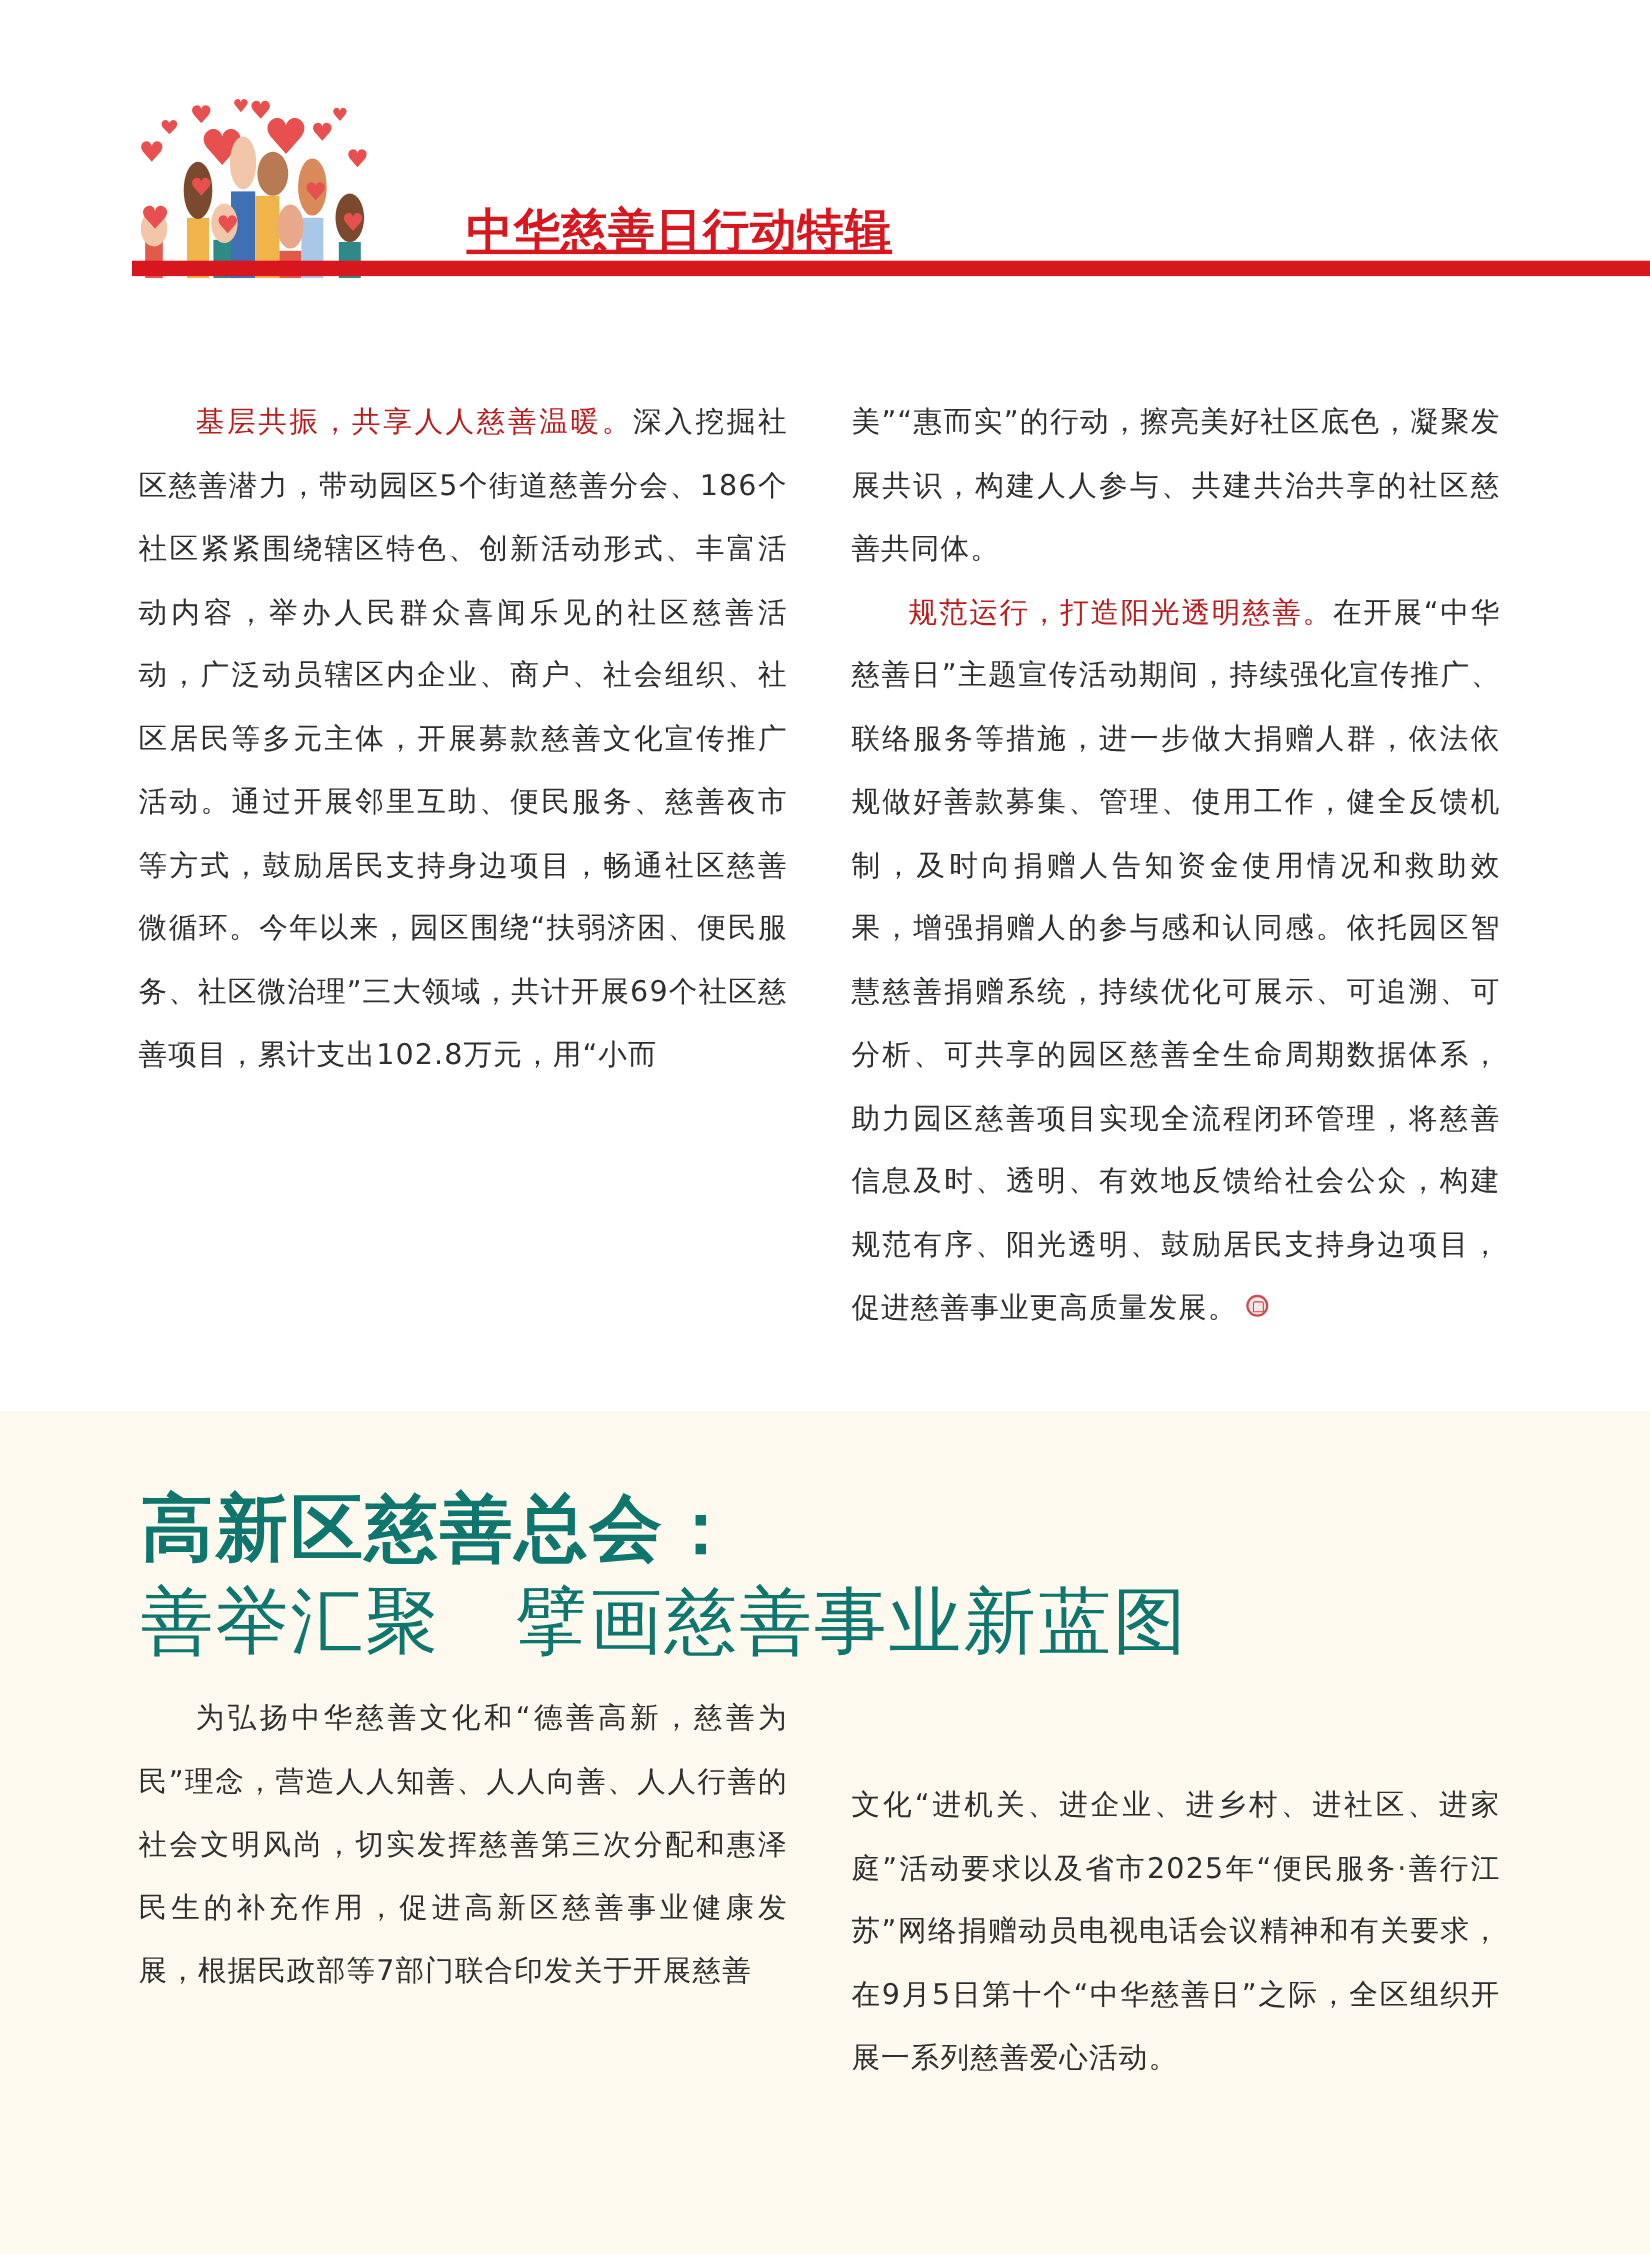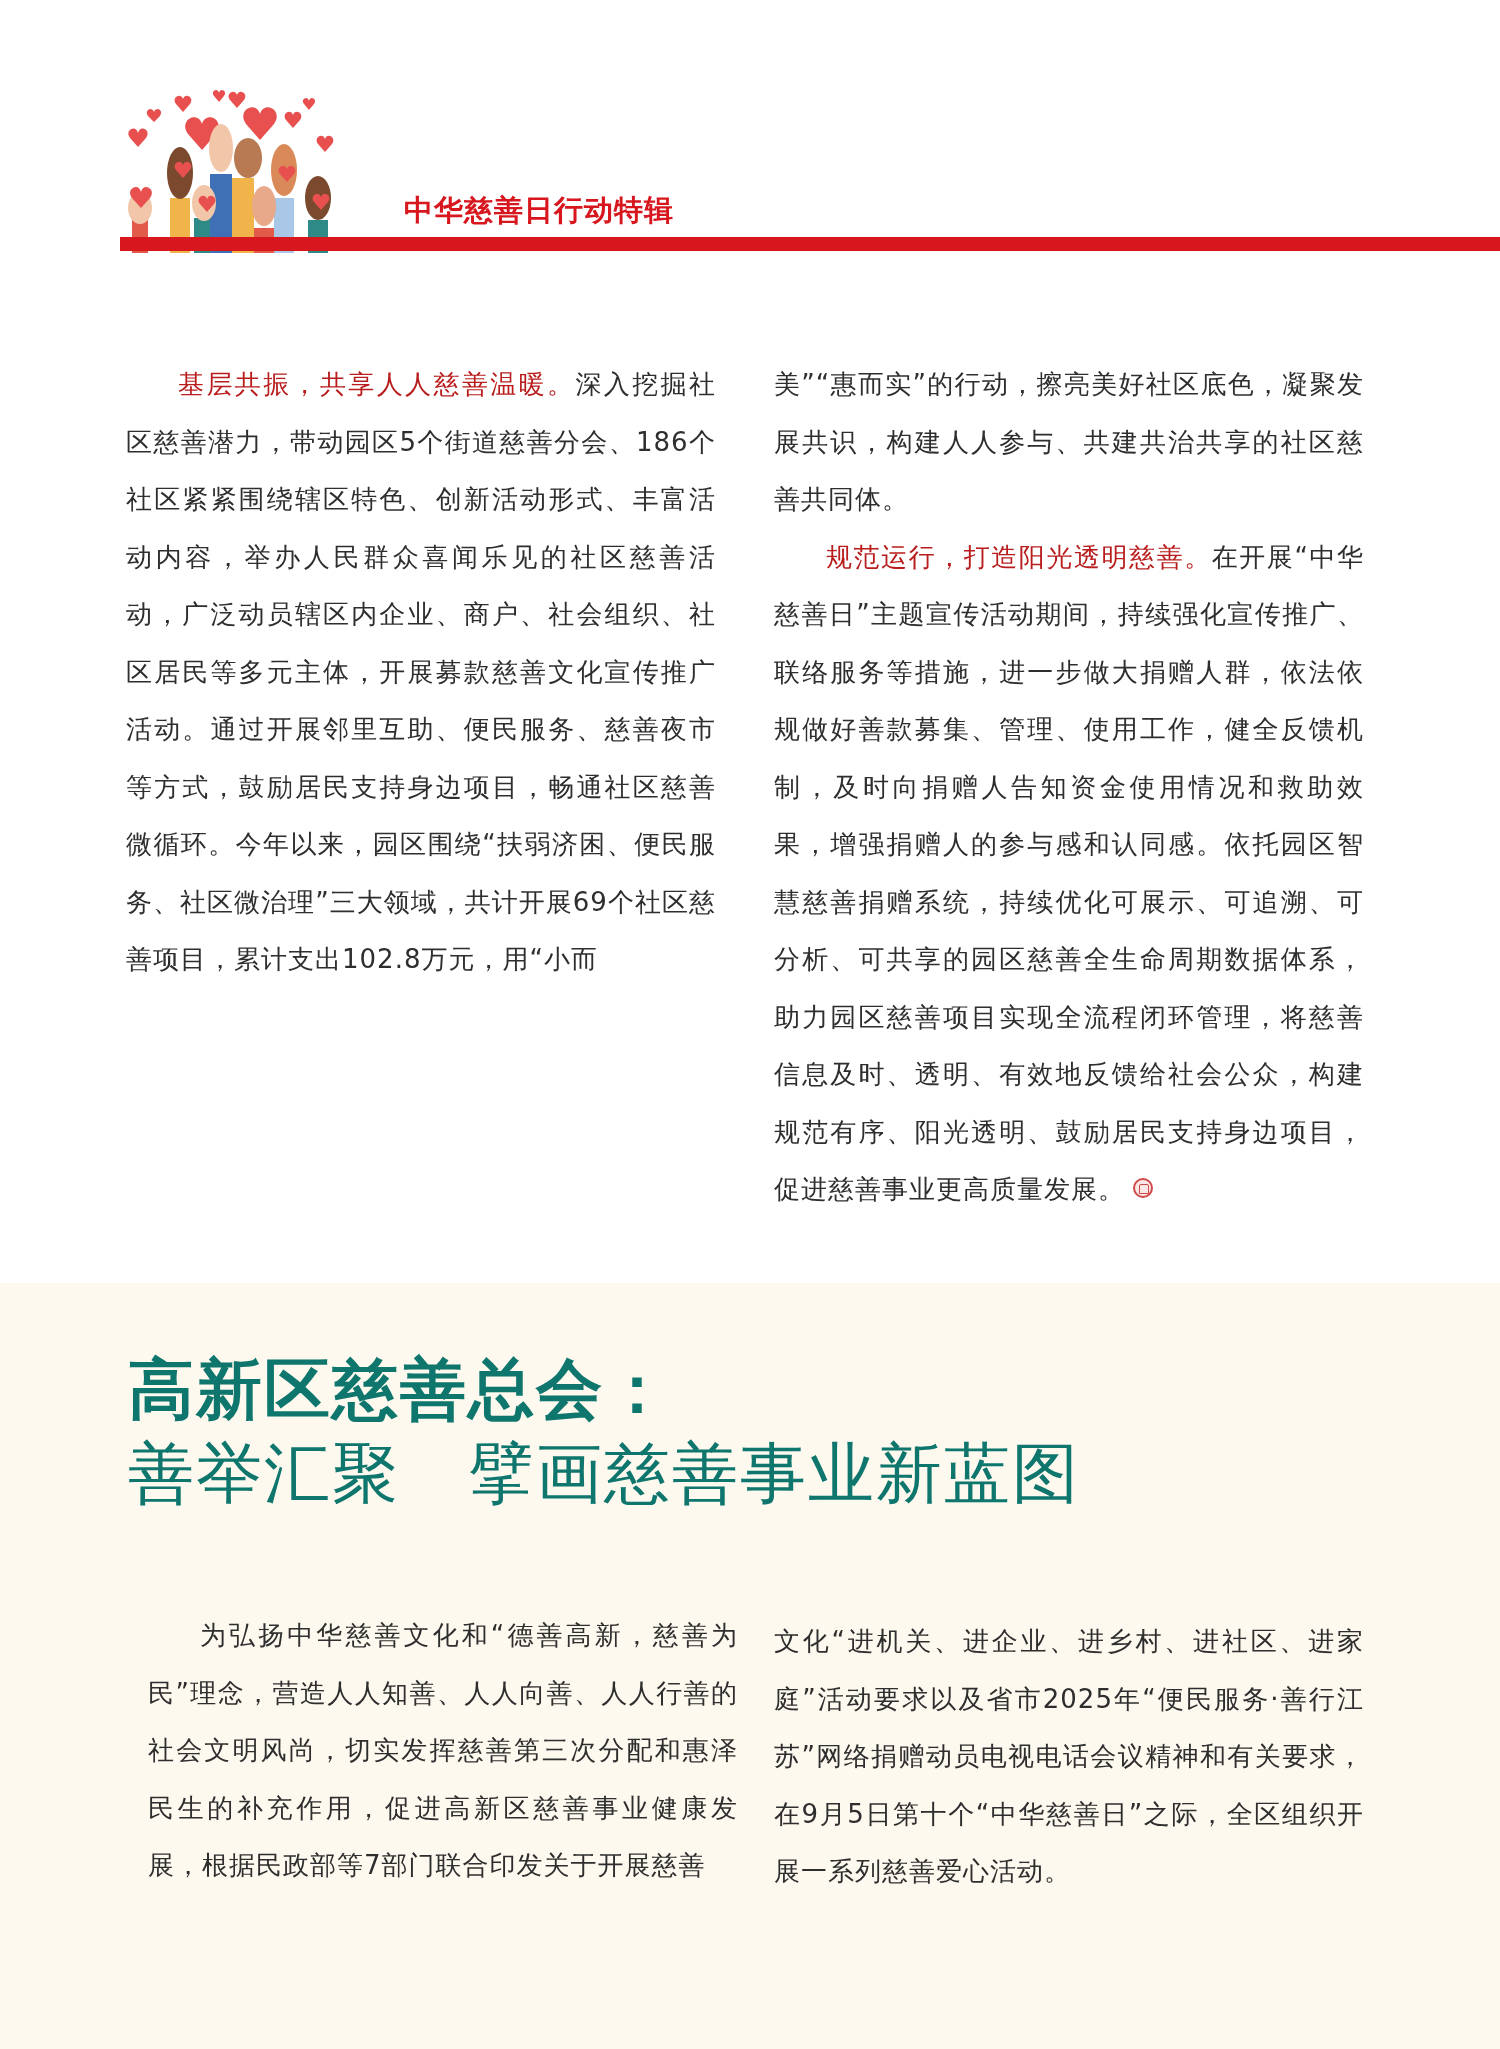--- a/index.html
+++ b/index.html
@@ -3,39 +3,39 @@
   <meta charset="utf-8">
   <style>
     * { margin: 0; padding: 0; box-sizing: border-box; }
     html, body { width: 1500px; height: 2049px; background: #ffffff; overflow: hidden; }
     body { position: relative; font-family: "DejaVu Sans", "Liberation Sans", sans-serif; color: #2b2b2b; }
 
     
     .header { position: absolute; left: 0; top: 0; width: 1500px; height: 260px; }
     .header-bar { position: absolute; left: 120px; top: 237px; width: 1380px; height: 14px; background: #d7161e; }
     .hands-art { position: absolute; left: 118px; top: 78px; width: 290px; height: 175px; }
-    .header-title { position: absolute; left: 404px; top: 188px; font-size: 29px; font-weight: bold; color: #d7161e; letter-spacing: 1px; font-family: "DejaVu Sans", sans-serif; line-height: 44px; }
+    .header-title { position: absolute; left: 424px; top: 188px; font-size: 42px; font-weight: bold; color: #d7161e; letter-spacing: 1px; font-family: "DejaVu Sans", sans-serif; line-height: 44px; text-decoration: underline; }
 
     
     .col { position: absolute; width: 590px; font-size: 26px; line-height: 57.5px; letter-spacing: 1px; color: #2e2e2e; }
     .col p { text-align: justify; text-align-last: left; }
     .col p.indent { text-indent: 2em; }
     .col .hl { color: #b91c1c; }
     .col-left-top { left: 126px; top: 356px; }
     .col-right-top { left: 774px; top: 356px; }
 
     .end-mark { display: inline-block; width: 20px; height: 20px; border-radius: 50%; border: 2px solid #d0494a; background: #fbe7e6; vertical-align: middle; margin-left: 8px; position: relative; top: -3px; }
     .end-mark::after { content: ""; position: absolute; left: 4px; top: 4px; width: 8px; height: 8px; border: 1.5px solid #d0494a; border-radius: 2px 2px 0 0; }
 
     
     .cream { position: absolute; left: 0; top: 1283px; width: 1500px; height: 766px; background: #fdf9ef; }
     .section-title { position: absolute; left: 128px; top: 1348px; color: #0f766e; }
     .section-title .t1 { font-size: 66px; font-weight: bold; line-height: 84px; letter-spacing: 2px; }
     .section-title .t2 { font-size: 66px; font-weight: normal; line-height: 84px; letter-spacing: 2px; white-space: pre; text-align: center; }
-    .col-left-bottom { left: 126px; top: 1607px; margin-left: 22px; }
+    .col-left-bottom { left: 126px; top: 1534px; }
     .col-right-bottom { left: 774px; top: 1613px; }
   </style>
 </head>
 <body>
 
 <div class="header">
   <svg class="hands-art" viewBox="0 0 290 175" xmlns="http://www.w3.org/2000/svg">
 
     <g fill="#e8504f">
       <path d="M12 60 c-6 -8 6 -14 8 -5 c2 -9 14 -3 8 5 l-8 9 z"></path>

